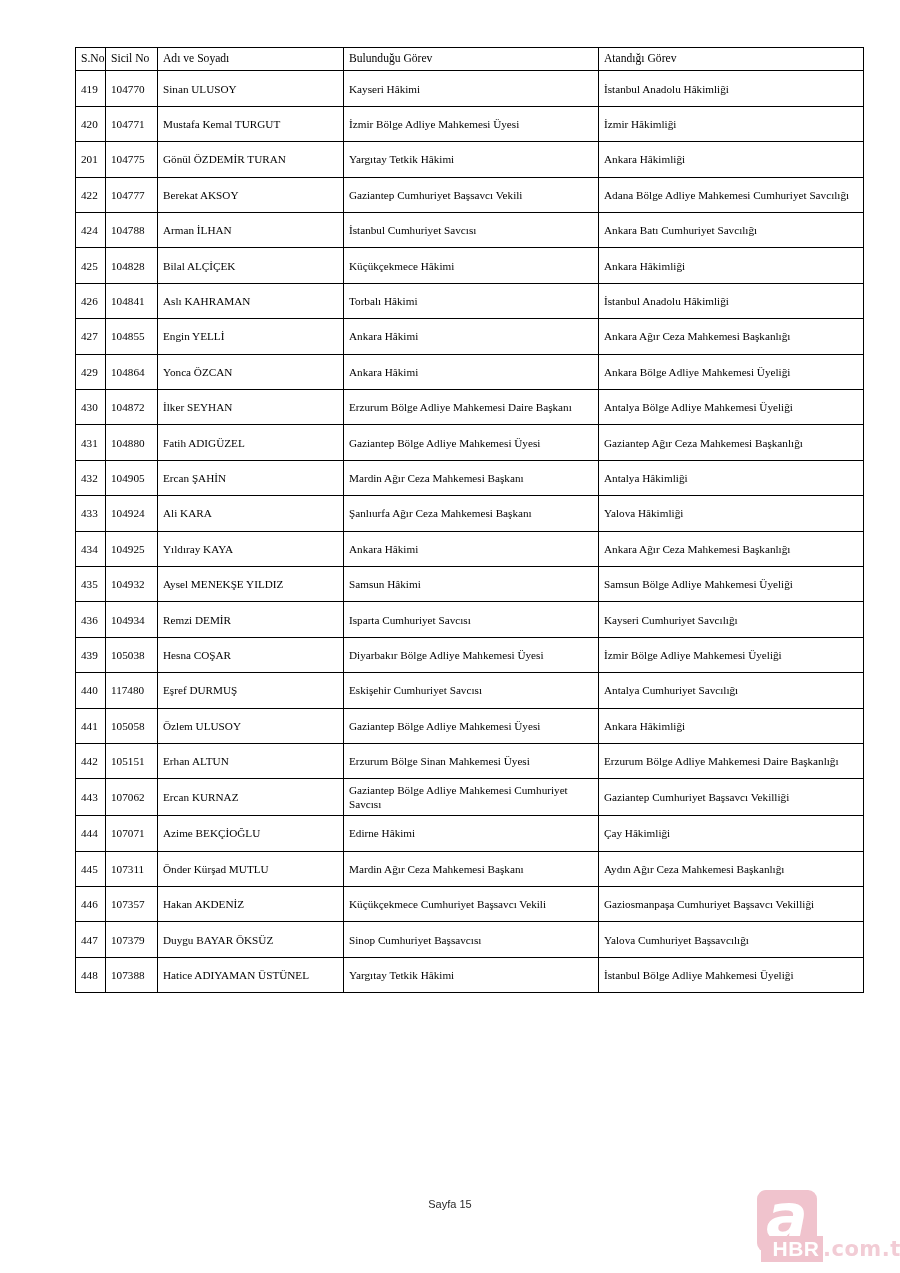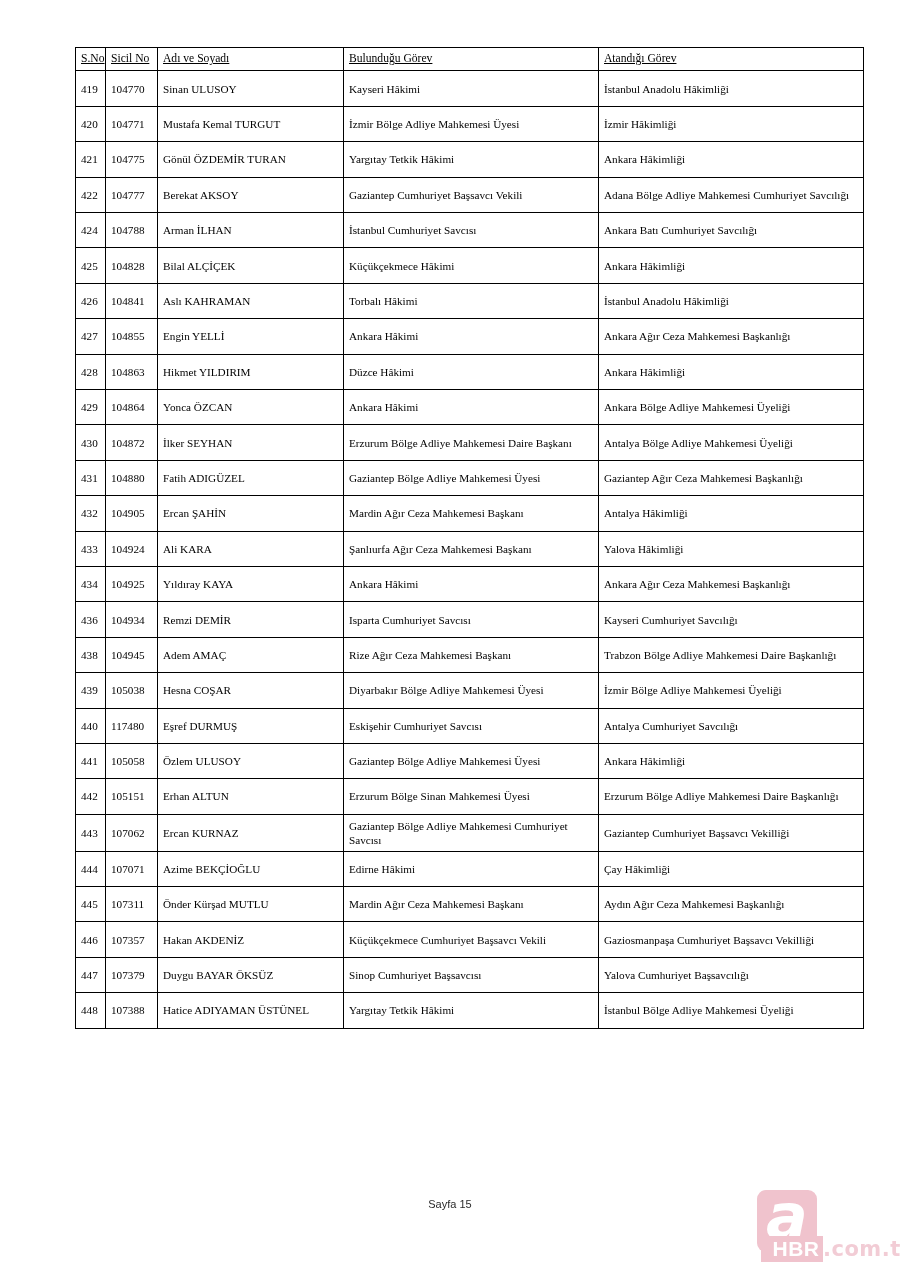--- a/index.html
+++ b/index.html
@@ -43,21 +43,20 @@
     font-weight: normal;
   }
 
   thead th {
     font-weight: bold;
     font-size: 11.6px;
     padding-top: 6px;
     padding-bottom: 7px;
   }
   thead th span.hdr {
-    text-decoration: underline;
     display: inline-block;
   }
 
   col.c-sno   { width: 30px; }
   col.c-sicil { width: 52px; }
   col.c-ad    { width: 186px; }
   col.c-bul   { width: 255px; }
   col.c-atan  { width: 265px; }
 
   td.sno {
@@ -182,21 +181,21 @@
           <td>İstanbul Anadolu Hâkimliği</td>
         </tr>
         <tr>
           <td class="sno">420</td>
           <td class="sicil">104771</td>
           <td>Mustafa Kemal TURGUT</td>
           <td>İzmir Bölge Adliye Mahkemesi Üyesi</td>
           <td>İzmir Hâkimliği</td>
         </tr>
         <tr>
-          <td class="sno">421</td>
+          <td class="sno">201</td>
           <td class="sicil">104775</td>
           <td>Gönül ÖZDEMİR TURAN</td>
           <td>Yargıtay Tetkik Hâkimi</td>
           <td>Ankara Hâkimliği</td>
         </tr>
         <tr>
           <td class="sno">422</td>
           <td class="sicil">104777</td>
           <td>Berekat AKSOY</td>
           <td>Gaziantep Cumhuriyet Başsavcı Vekili</td>
@@ -224,27 +223,20 @@
           <td>İstanbul Anadolu Hâkimliği</td>
         </tr>
         <tr>
           <td class="sno">427</td>
           <td class="sicil">104855</td>
           <td>Engin YELLİ</td>
           <td>Ankara Hâkimi</td>
           <td>Ankara Ağır Ceza Mahkemesi Başkanlığı</td>
         </tr>
         <tr>
-          <td class="sno">428</td>
-          <td class="sicil">104863</td>
-          <td>Hikmet YILDIRIM</td>
-          <td>Düzce Hâkimi</td>
-          <td>Ankara Hâkimliği</td>
-        </tr>
-        <tr>
           <td class="sno">429</td>
           <td class="sicil">104864</td>
           <td>Yonca ÖZCAN</td>
           <td>Ankara Hâkimi</td>
           <td>Ankara Bölge Adliye Mahkemesi Üyeliği</td>
         </tr>
         <tr>
           <td class="sno">430</td>
           <td class="sicil">104872</td>
           <td>İlker SEYHAN</td>
@@ -273,32 +265,32 @@
           <td>Yalova Hâkimliği</td>
         </tr>
         <tr>
           <td class="sno">434</td>
           <td class="sicil">104925</td>
           <td>Yıldıray KAYA</td>
           <td>Ankara Hâkimi</td>
           <td>Ankara Ağır Ceza Mahkemesi Başkanlığı</td>
         </tr>
         <tr>
+          <td class="sno">435</td>
+          <td class="sicil">104932</td>
+          <td>Aysel MENEKŞE YILDIZ</td>
+          <td>Samsun Hâkimi</td>
+          <td>Samsun Bölge Adliye Mahkemesi Üyeliği</td>
+        </tr>
+        <tr>
           <td class="sno">436</td>
           <td class="sicil">104934</td>
           <td>Remzi DEMİR</td>
           <td>Isparta Cumhuriyet Savcısı</td>
           <td>Kayseri Cumhuriyet Savcılığı</td>
-        </tr>
-        <tr>
-          <td class="sno">438</td>
-          <td class="sicil">104945</td>
-          <td>Adem AMAÇ</td>
-          <td>Rize Ağır Ceza Mahkemesi Başkanı</td>
-          <td>Trabzon Bölge Adliye Mahkemesi Daire Başkanlığı</td>
         </tr>
         <tr>
           <td class="sno">439</td>
           <td class="sicil">105038</td>
           <td>Hesna COŞAR</td>
           <td>Diyarbakır Bölge Adliye Mahkemesi Üyesi</td>
           <td>İzmir Bölge Adliye Mahkemesi Üyeliği</td>
         </tr>
         <tr>
           <td class="sno">440</td>

